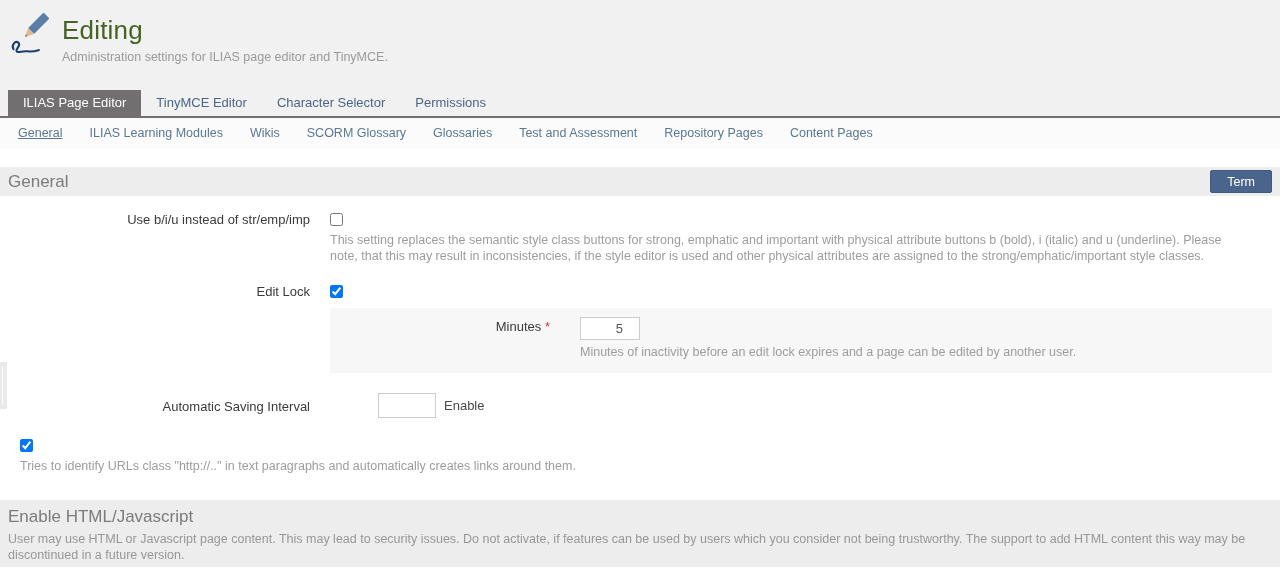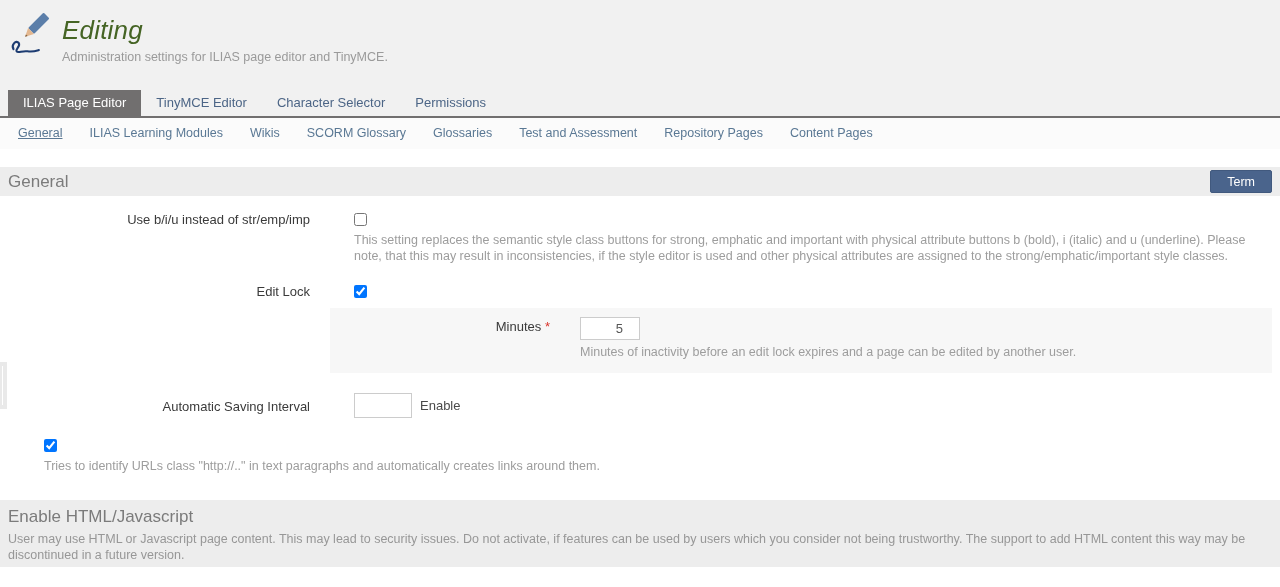--- a/index.html
+++ b/index.html
@@ -25,21 +25,21 @@
   .page-header{
     background:var(--header-gray);
     height:90px;
     padding:10px 8px 0 8px;
     display:flex;align-items:flex-start;
   }
   .header-icon{width:42px;height:48px;margin:2px 10px 0 2px;flex:0 0 auto;}
   .header-text{padding-top:6px;}
   .page-title{
     font-size:26px;font-weight:400;color:var(--title-green);
-    line-height:1.1;letter-spacing:0.2px;font-style:italic;
+    line-height:1.1;letter-spacing:0.2px;
   }
   .page-subtitle{font-size:12.5px;color:#9a9a9a;margin-top:5px;}
   
   .tabbar{
     background:var(--header-gray);
     border-bottom:2px solid var(--active-tab-bg);
     padding:0 0 0 8px;
     display:flex;align-items:flex-end;
     height:28px;
   }
@@ -74,21 +74,21 @@
     padding:3px 16px;height:23px;cursor:pointer;
   }
   
   .form-area{background:#ffffff;padding-top:14px;padding-bottom:26px;}
   .form-row{display:flex;margin-bottom:18px;}
   .row-label{
     flex:0 0 310px;width:310px;text-align:right;
     font-size:13px;color:var(--label-dark);
     padding-top:2px;line-height:1.3;
   }
-  .row-control{margin-left:44px;flex:1 1 auto;min-width:0;}
+  .row-control{margin-left:20px;flex:1 1 auto;min-width:0;}
   .row-control input[type="checkbox"]{
     width:13px;height:13px;margin-top:3px;vertical-align:top;cursor:pointer;
   }
   .desc{
     font-size:12.5px;color:var(--desc-gray);
     line-height:16px;margin-top:4px;max-width:918px;
   }
   
   .subpanel{
     background:#f7f7f7;
@@ -187,21 +187,21 @@
     <div class="row-label">
       <span>Minutes</span>
       <span class="required-star">*</span>
     </div>
     <div class="subpanel-control">
       <input class="minutes-input" type="text" value="5" style="">
       <div class="desc">Minutes of inactivity before an edit lock expires and a page can be edited by another user.</div>
     </div>
   </div>
 
-  <div class="form-row" style="margin-top:20px;">
+  <div class="form-row" style="margin-top:20px;gap:48px;">
     <div class="row-label" style="padding-top:6px;">Automatic Saving Interval</div>
     <div class="row-control">
       <input class="seconds-input" type="text" value="" style=""><span class="input-suffix">Enable</span>
     </div>
   </div>
 
   <div class="form-row" style="margin-bottom:0;">
     <div class="row-control">
       <input type="checkbox" checked="" style="">
       <div class="desc">Tries to identify URLs class "http://.." in text paragraphs and automatically creates links around them.</div>

